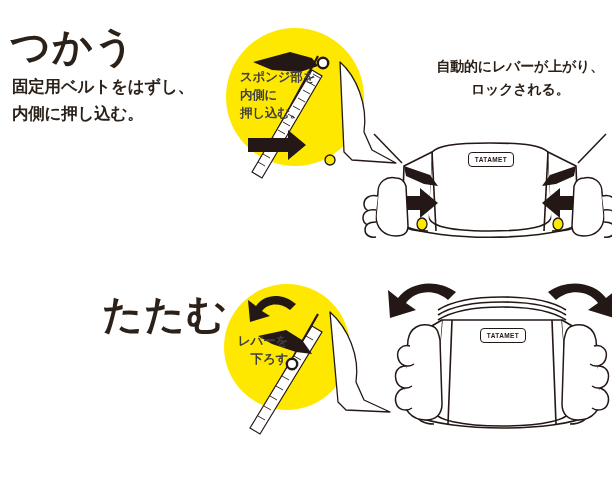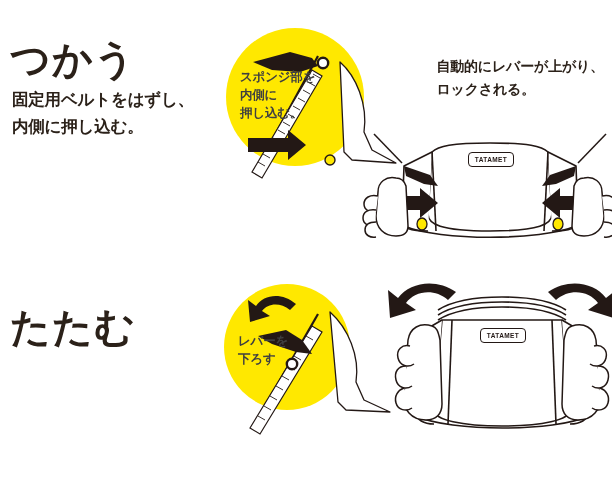--- a/index.html
+++ b/index.html
@@ -6,27 +6,27 @@
   body{
     width:612px;height:480px;
     background:#ffffff;
     font-family:"Liberation Sans","DejaVu Sans",sans-serif;
     overflow:hidden;position:relative;
   }
   .page{position:relative;width:612px;height:480px;}
 
   .section{position:absolute;left:0;width:612px;}
   #section-use{top:0;height:270px;}
-  #section-fold{top:270px;height:210px;}
+  #section-fold{top:270px;height:210px;text-align:right;}
 
   
   .textcol{position:absolute;left:8px;top:22px;width:220px;}
   .heading{
     font-size:40px;line-height:1.0;font-weight:bold;
-    color:#2b2119;letter-spacing:1px;margin:17px 0 9px 2px;
+    color:#2b2119;letter-spacing:1px;margin:4px 0 9px 2px;
   }
   .body-line{
     font-size:16.5px;line-height:1.42;font-weight:bold;
     color:#2b2119;letter-spacing:-0.2px;margin:4px;white-space:nowrap;
   }
   #section-fold .textcol{top:20px;}
   #section-fold .heading{font-size:40px;margin-bottom:10px;}
 
   
   .callout{position:absolute;}
@@ -37,21 +37,21 @@
   .callout-text{
     position:absolute;color:#404040;font-weight:bold;
     font-size:12.5px;line-height:1.45;letter-spacing:-0.2px;
     white-space:nowrap;z-index:6;
   }
 
   .svg-layer{position:absolute;left:0;top:0;overflow:visible;}
 
   
   .right-text{
-    position:absolute;right:8px;top:55px;text-align:left;
+    position:absolute;right:8px;top:55px;text-align:center;
     color:#2b2119;font-weight:bold;font-size:14px;line-height:1.62;
     letter-spacing:-0.2px;
   }
   .right-text p{margin:0;white-space:nowrap;}
 
   
   .logo-badge{
     position:absolute;border:1.4px solid #231815;border-radius:4px;
     background:#fff;display:flex;align-items:center;justify-content:center;
     font-size:6.5px;font-weight:bold;color:#231815;letter-spacing:0.4px;

